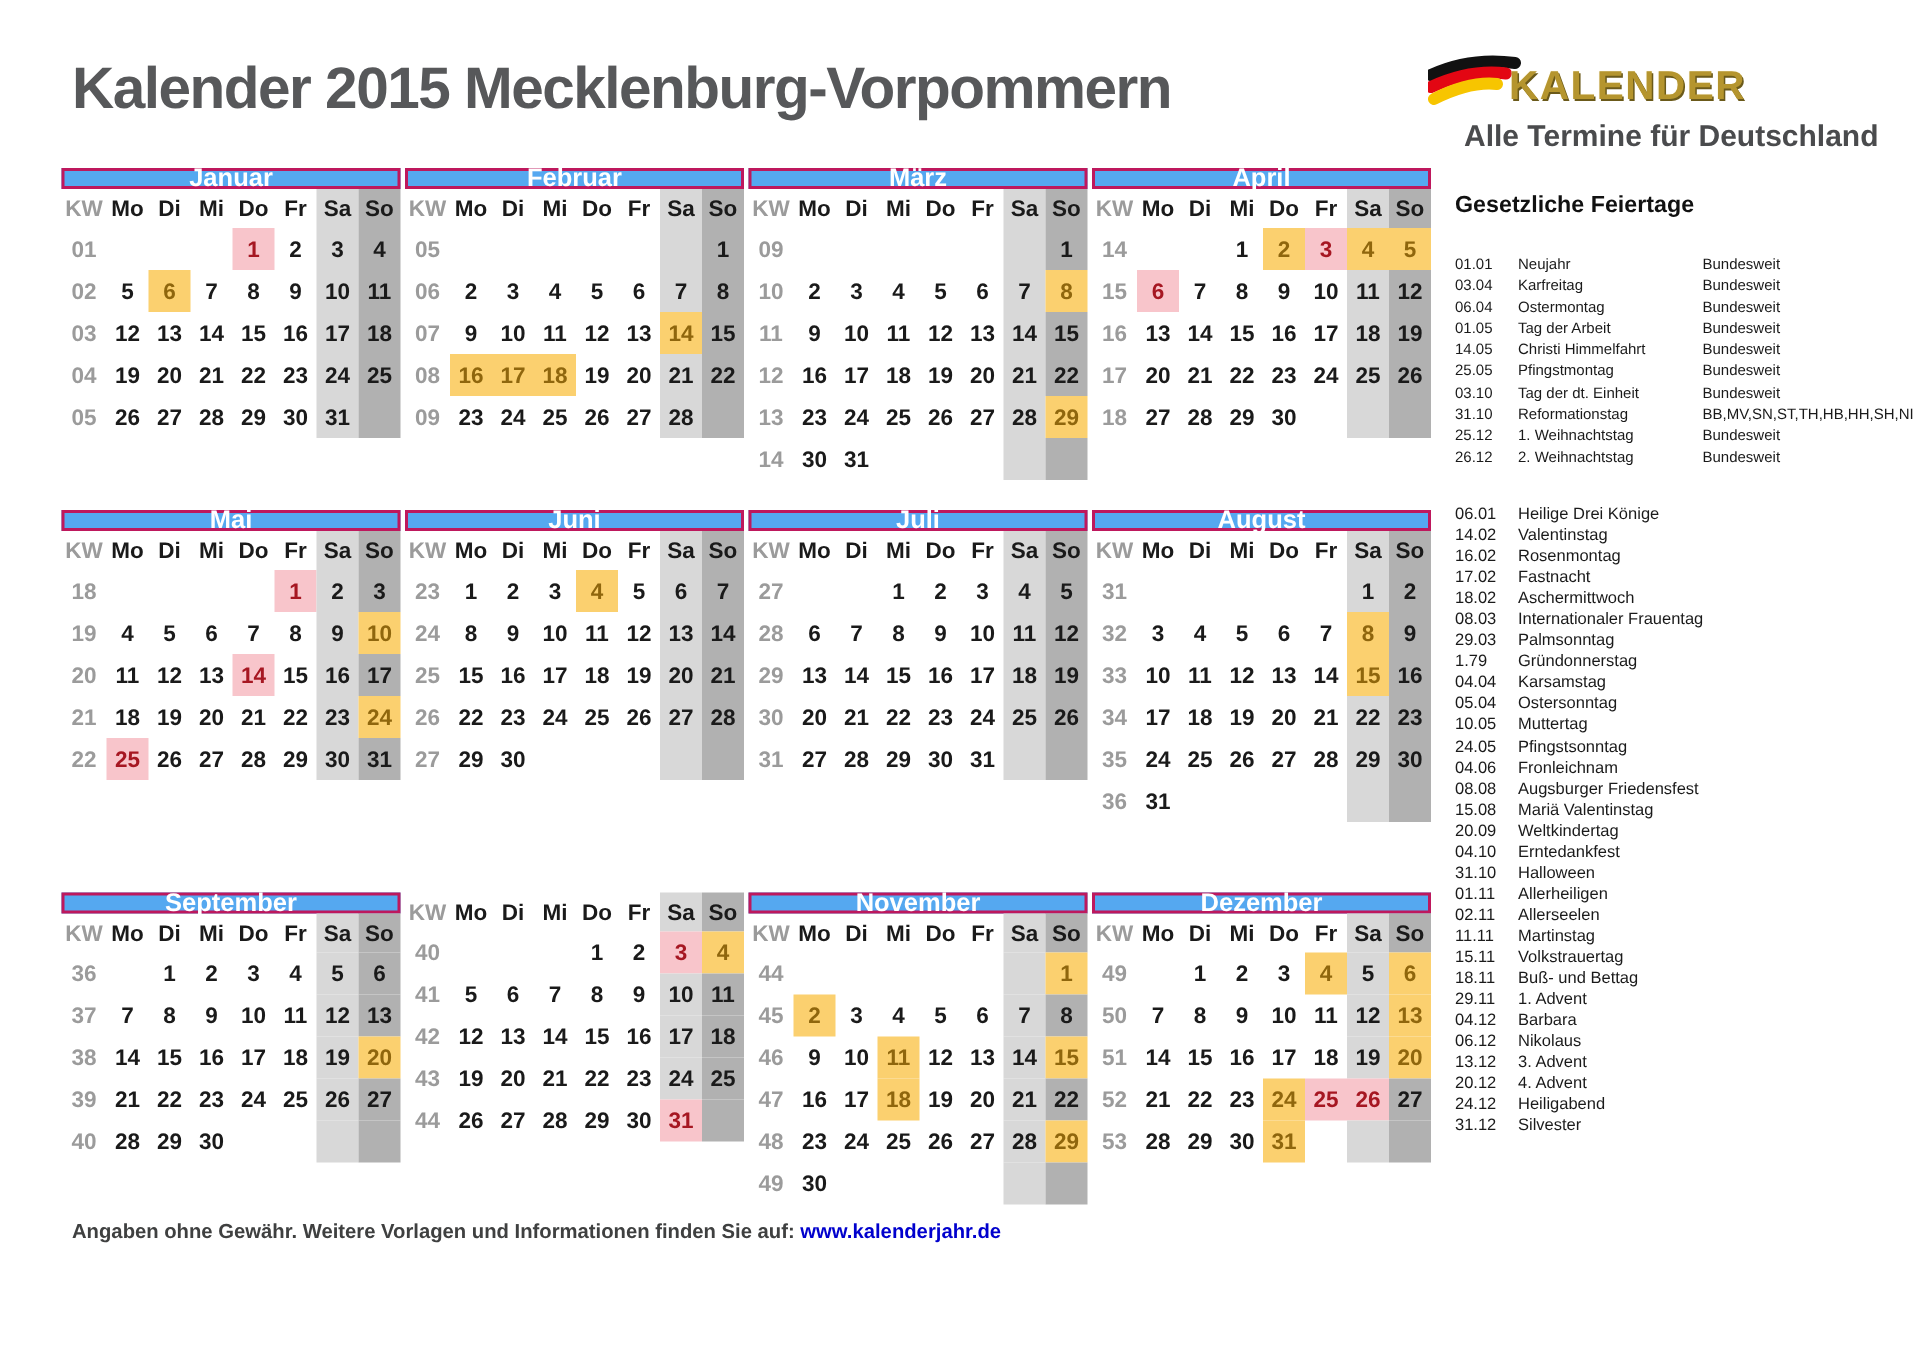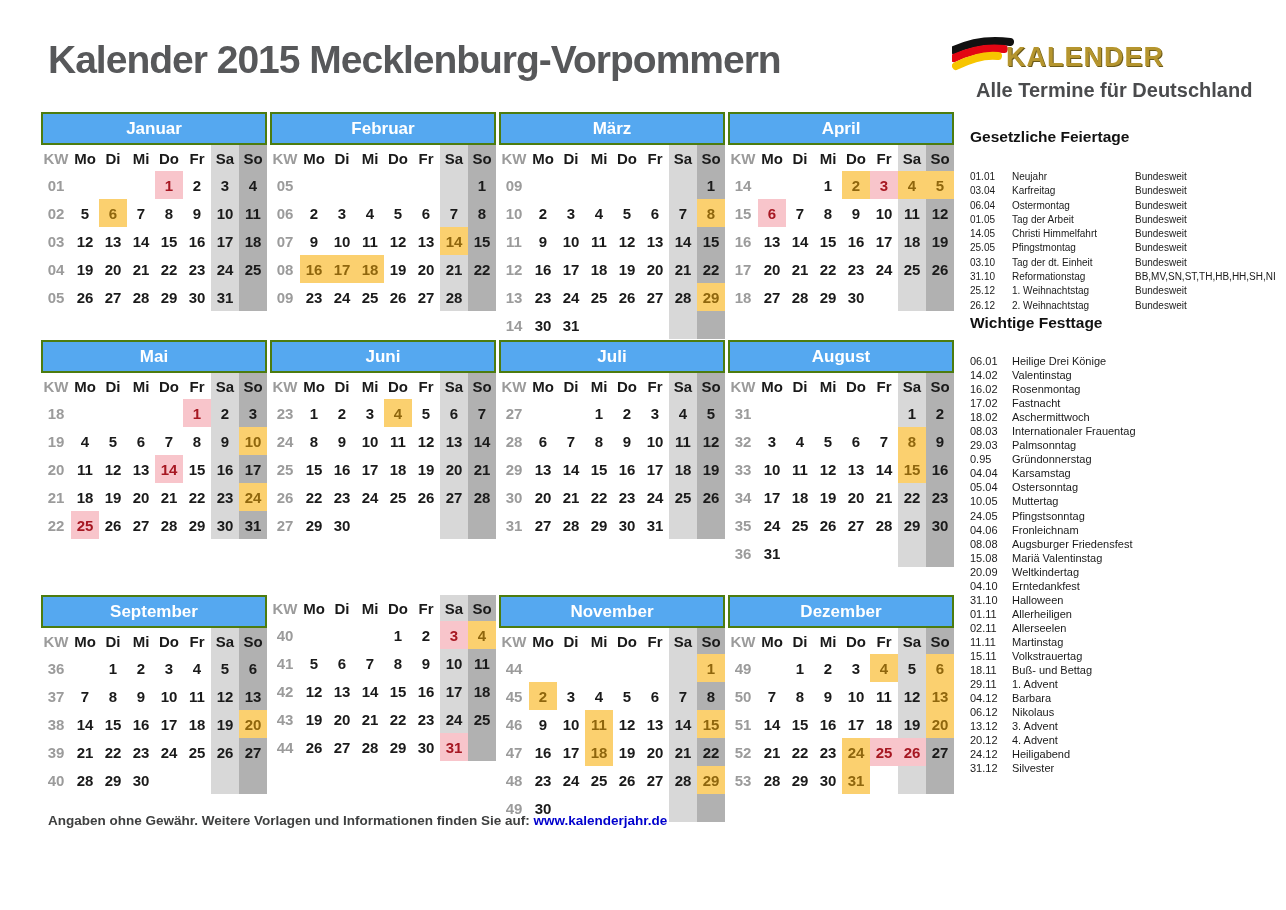--- a/index.html
+++ b/index.html
@@ -22,22 +22,22 @@
     text-shadow: 1px 1px 0 #6b5a1a, 0 0 1px #fdf3cf; margin-left: -8px;
   }
   .tagline { font-size: 20px; font-weight: bold; color: #4a4b4d; margin: 1px 0 0 24px; white-space: nowrap; }
   
   .months-row { position: absolute; left: 41px; display: flex; gap: 3px; align-items: flex-start; }
   .months-row-1 { top: 112px; }
   .months-row-2 { top: 340px; text-align: center; }
   .months-row-3 { top: 595px; }
   .month { width: 226px; }
   .month-header {
-    height: 33px; background: var(--month-header-bg, #55a8f0);
-    border: 2px solid #4d7c0f;
+    height: 14px; background: var(--month-header-bg, #55a8f0);
+    border: 2px solid #be185d;
     display: flex; align-items: center; justify-content: center;
     color: #ffffff; font-weight: bold; font-size: 17px;
   }
   .dow-row, .week-row { display: grid; grid-template-columns: 30px repeat(7, 28px); }
   .dow-row { height: 26px; }
   .week-row { height: 28px; }
   .cell {
     display: flex; align-items: center; justify-content: center;
     font-size: 15px; font-weight: bold; color: #1a1a1a; height: 100%;
   }
@@ -977,21 +977,20 @@
         </div>
         <div class="h-row">
           <span>26.12</span>
           <span>2. Weihnachtstag</span>
           <span>Bundesweit</span>
         </div>
       </div>
   </div>
 
   <div class="sidebar-block sidebar-fests">
-    <div class="sidebar-title">Wichtige Festtage</div>
     <div class="fest-list">
         <div class="f-row">
           <span>06.01</span>
           <span>Heilige Drei Könige</span>
         </div>
         <div class="f-row">
           <span>14.02</span>
           <span>Valentinstag</span>
         </div>
         <div class="f-row">
@@ -1008,21 +1007,21 @@
         </div>
         <div class="f-row">
           <span>08.03</span>
           <span>Internationaler Frauentag</span>
         </div>
         <div class="f-row">
           <span>29.03</span>
           <span>Palmsonntag</span>
         </div>
         <div class="f-row">
-          <span>0.95</span>
+          <span>1.79</span>
           <span>Gründonnerstag</span>
         </div>
         <div class="f-row">
           <span>04.04</span>
           <span>Karsamstag</span>
         </div>
         <div class="f-row">
           <span>05.04</span>
           <span>Ostersonntag</span>
         </div>

